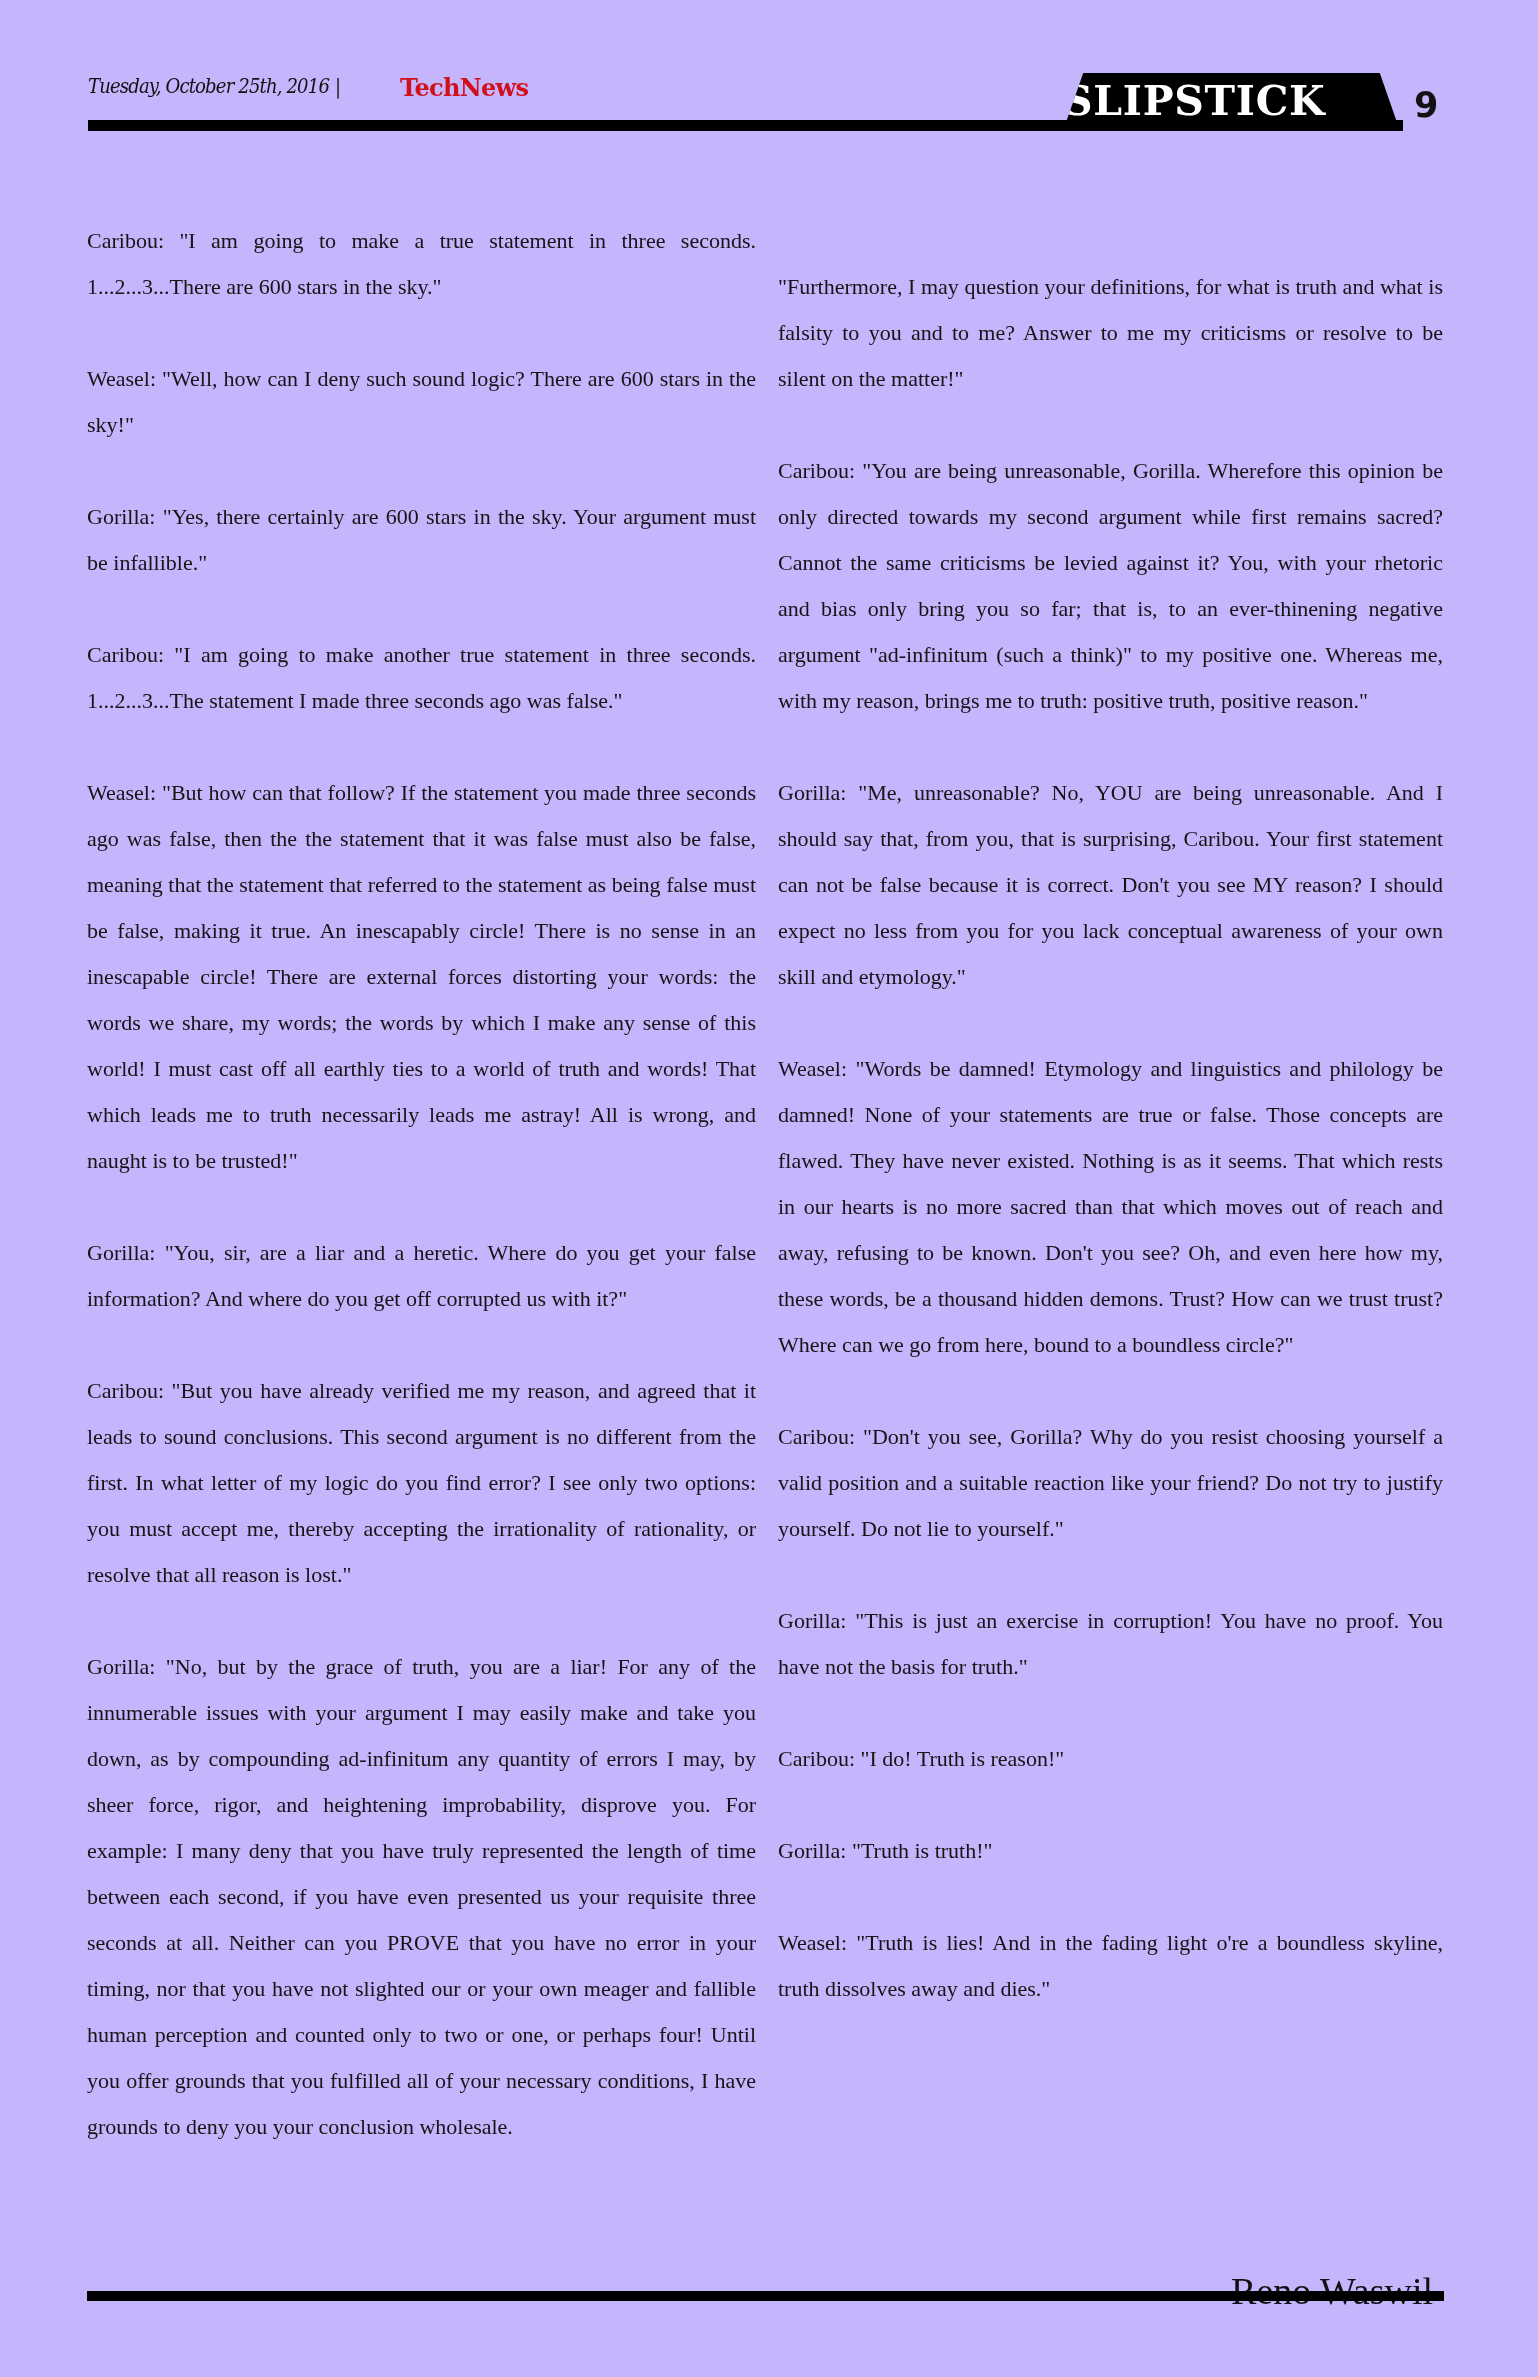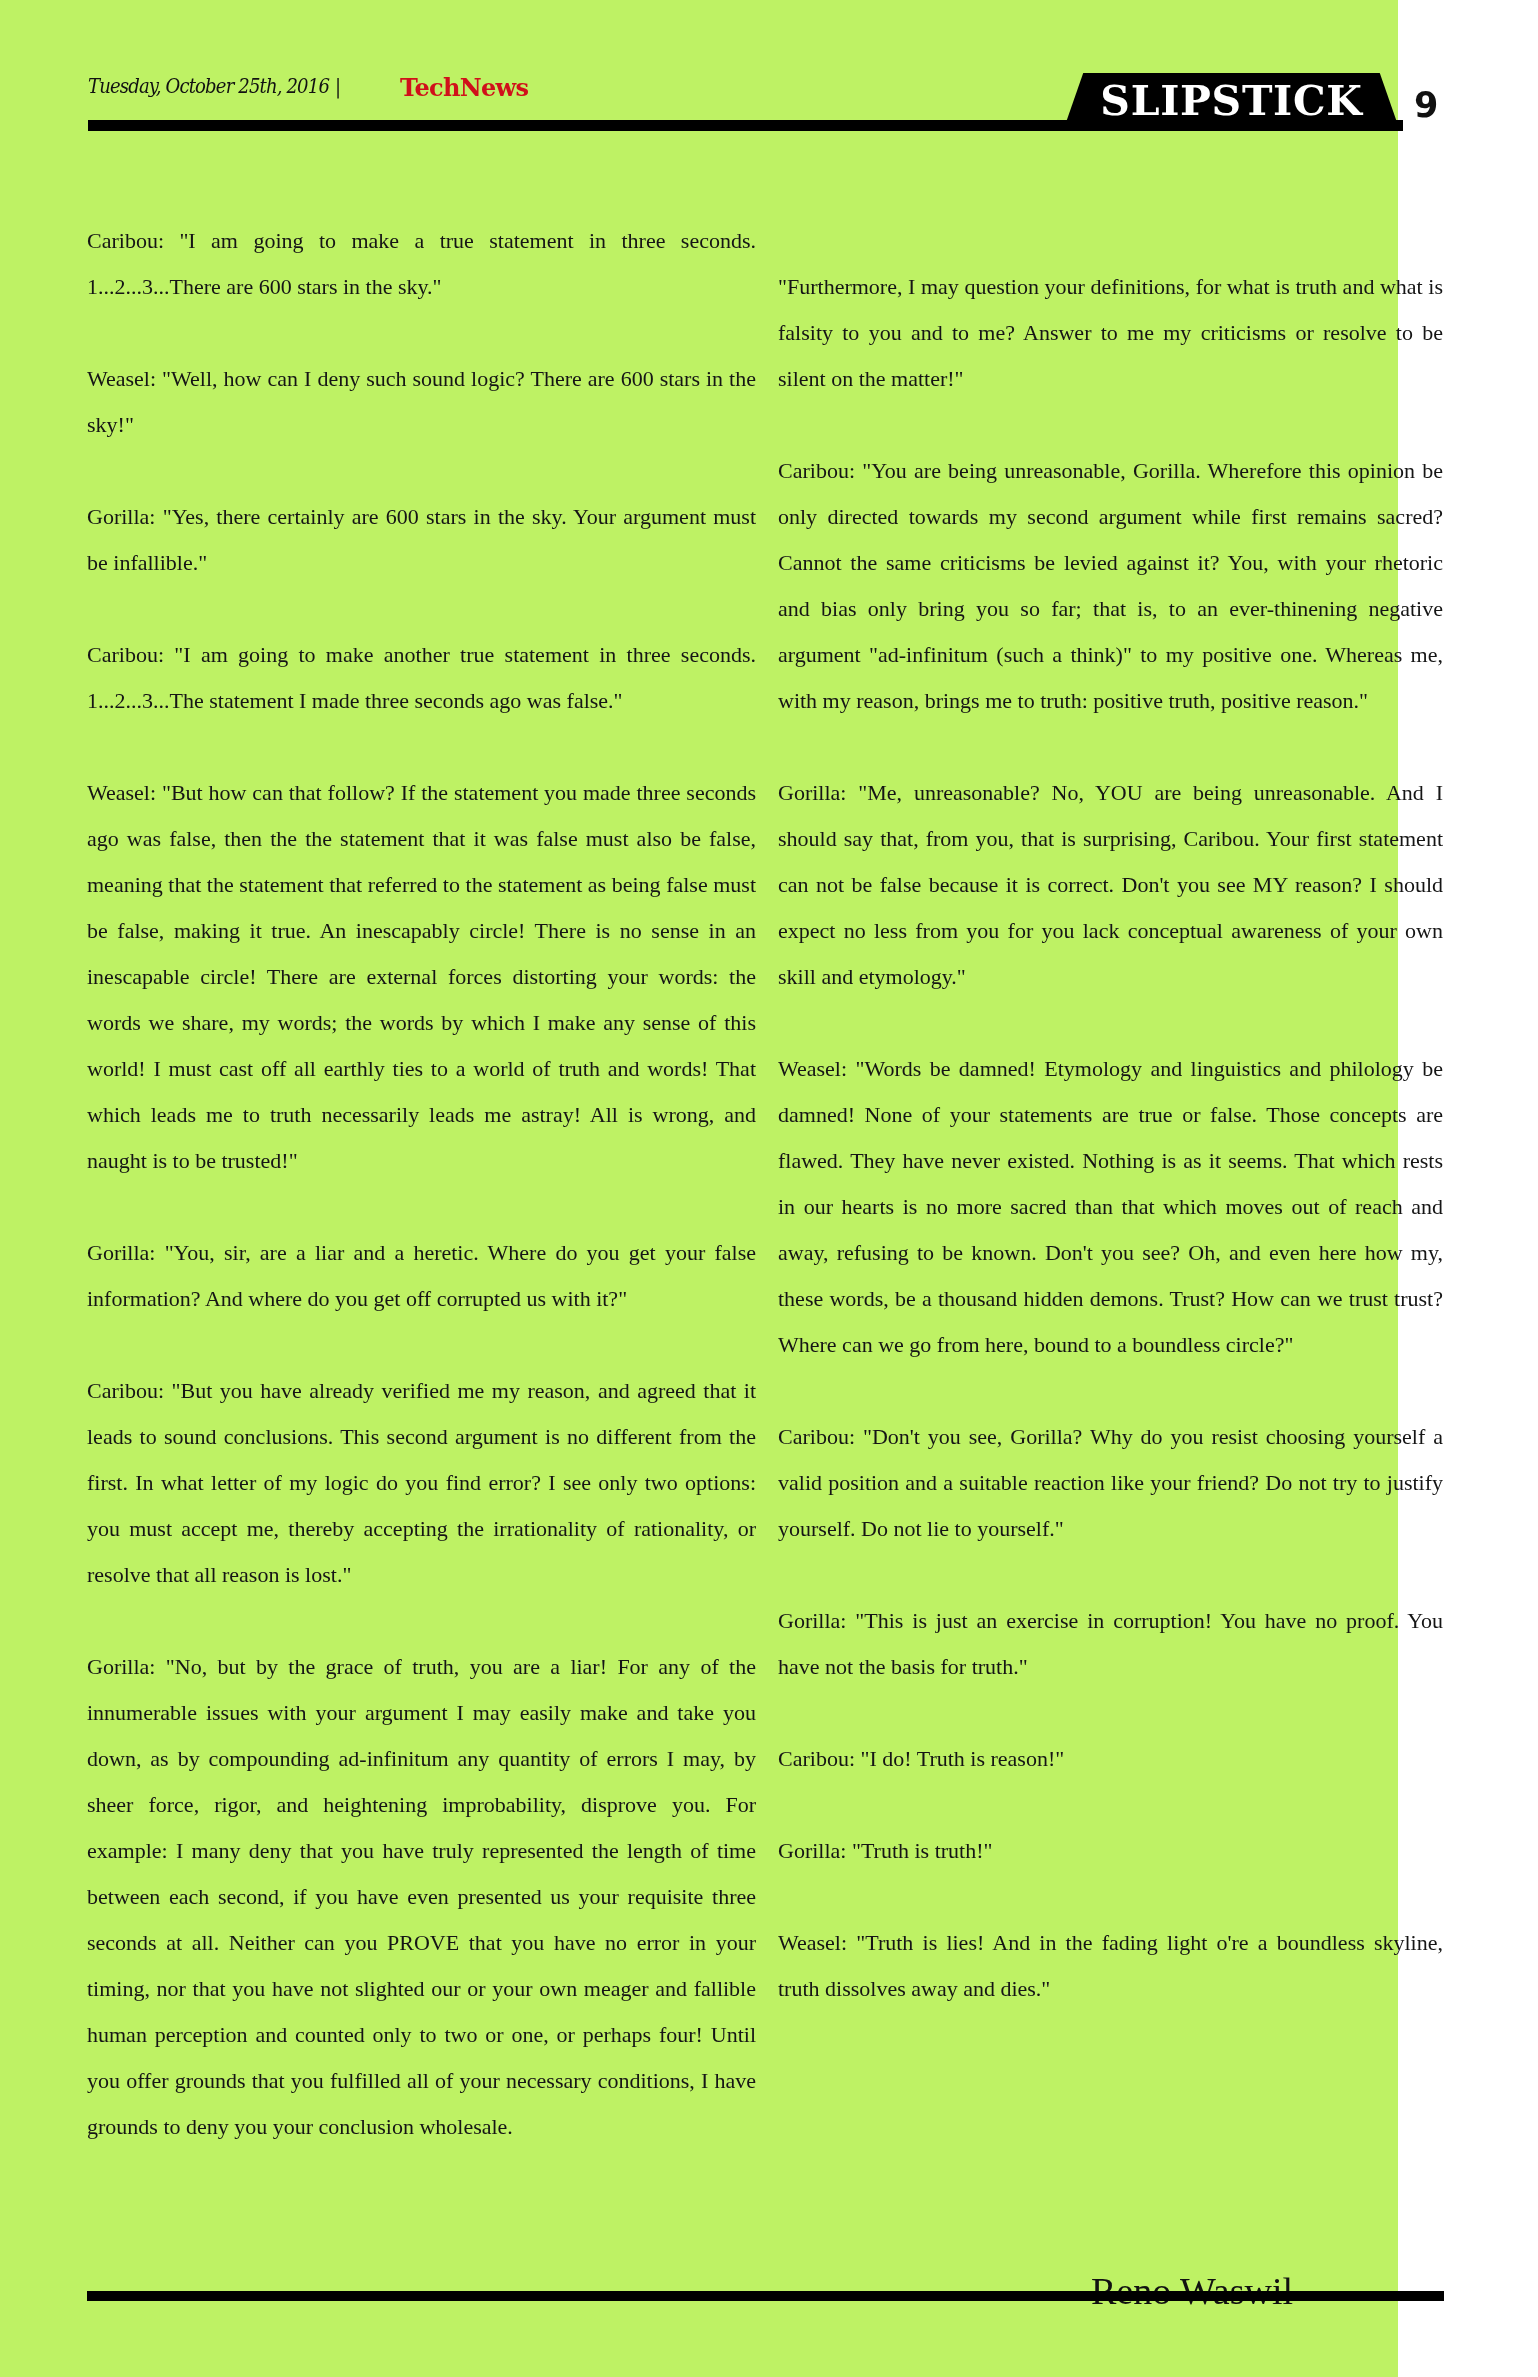--- a/index.html
+++ b/index.html
@@ -1,26 +1,26 @@
 <!DOCTYPE html>
 <html style="font-size:11.2px"><head>
 <meta charset="utf-8">
 <style>
   html, body { margin: 0; padding: 0; background: #ffffff; }
   body { width: 1538px; height: 2377px; position: relative; overflow: hidden; color: #111; }
-  .page { position: absolute; left: 0; top: 0; width: 1398px; height: 2377px; background: #bef264; }
+  .page { position: absolute; left: 0; top: 0; width: 1538px; height: 2377px; background: #c4b5fd; }
 
   
   .hdr-date { position: absolute; left: 88px; top: 74px; font-family: "DejaVu Serif", serif; font-style: italic; font-size: 21px; letter-spacing: -1px; transform: scaleX(0.86); transform-origin: left center; white-space: nowrap; color: #111; }
   .hdr-date .sep { font-style: normal; margin: 0 7px; }
   .hdr-brand { position: absolute; left: 400px; top: 73px; font-family: "DejaVu Serif", serif; font-weight: bold; font-size: 24px; color: #d0101a; letter-spacing: -0.7px; white-space: nowrap; }
   .hdr-rule { position: absolute; left: 88px; top: 120px; width: 1315px; height: 10.5px; background: #000; }
   .masthead { position: absolute; left: 1063px; top: 73px; width: 337px; height: 58px; background: #000;
               clip-path: polygon(6% 0, 94% 0, 100% 100%, 0 100%); }
-  .masthead-text { position: absolute; left: 0; right: 0; top: 4.2px; text-align: center; color: #fff; font-family: "DejaVu Serif", serif; font-weight: bold; font-size: 41px; letter-spacing: 0.7px; }
+  .masthead-text { position: absolute; left: 0; right: 0; top: 4.2px; text-align: left; color: #fff; font-family: "DejaVu Serif", serif; font-weight: bold; font-size: 41px; letter-spacing: 0.7px; }
   .page-num { position: absolute; left: 1414px; top: 85px; font-family: "DejaVu Sans", sans-serif; font-weight: bold; font-size: 35px; color: #111; }
 
   
   .title { position: absolute; left: 87px; top: 151px; font-family: "Liberation Serif", serif; font-size: 59px; color: #111; white-space: nowrap; letter-spacing: 0.3px; }
 
   
   .col { position: absolute; font-family: "Liberation Serif", serif; font-size: 22px; line-height: 46px; color: #151515; text-align: justify; }
   .col-left { left: 87px; top: 218px; width: 669px; }
   .col-right { left: 778px; top: 264px; width: 665px; }
   .col p { margin: 0 0 46px 0; text-align: justify; text-align-last: left; }

